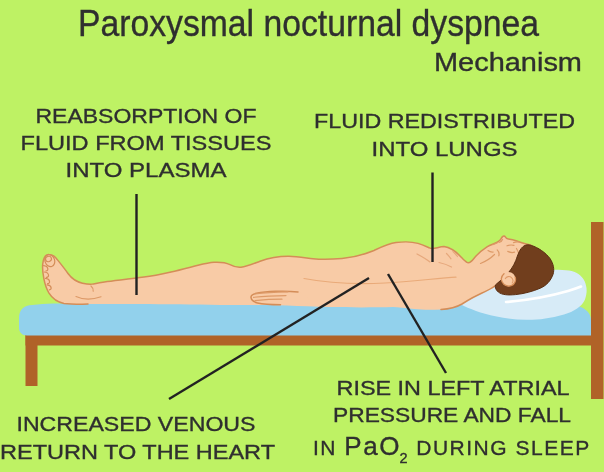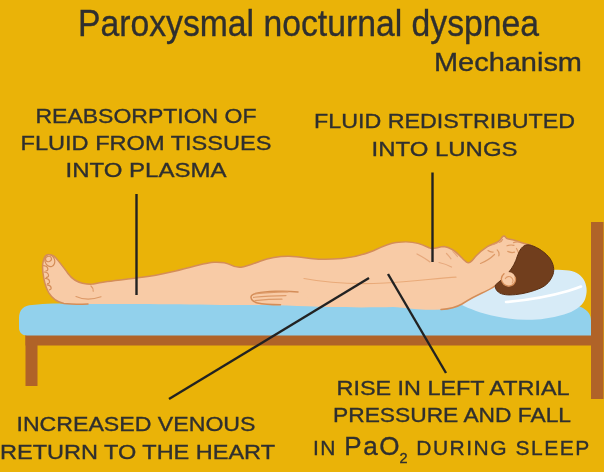--- a/index.html
+++ b/index.html
@@ -1,16 +1,16 @@
 <!DOCTYPE html>
 <html><head>
 <meta charset="utf-8">
 <style>
   html,body{margin:0;padding:0;background:#ffffff;}
-  #stage{position:relative;width:604px;height:472px;overflow:hidden;background:#eab308;
+  #stage{position:relative;width:604px;height:472px;overflow:hidden;background:#bef264;
          font-family:"Liberation Sans",sans-serif;}
   svg{position:absolute;left:0;top:0;}
   text{fill:#2f2f2f;}
 </style>
 </head>
 <body>
 <div id="stage">
 <svg width="604" height="472" viewBox="0 0 604 472">
 
   <g fill="#b06328">

